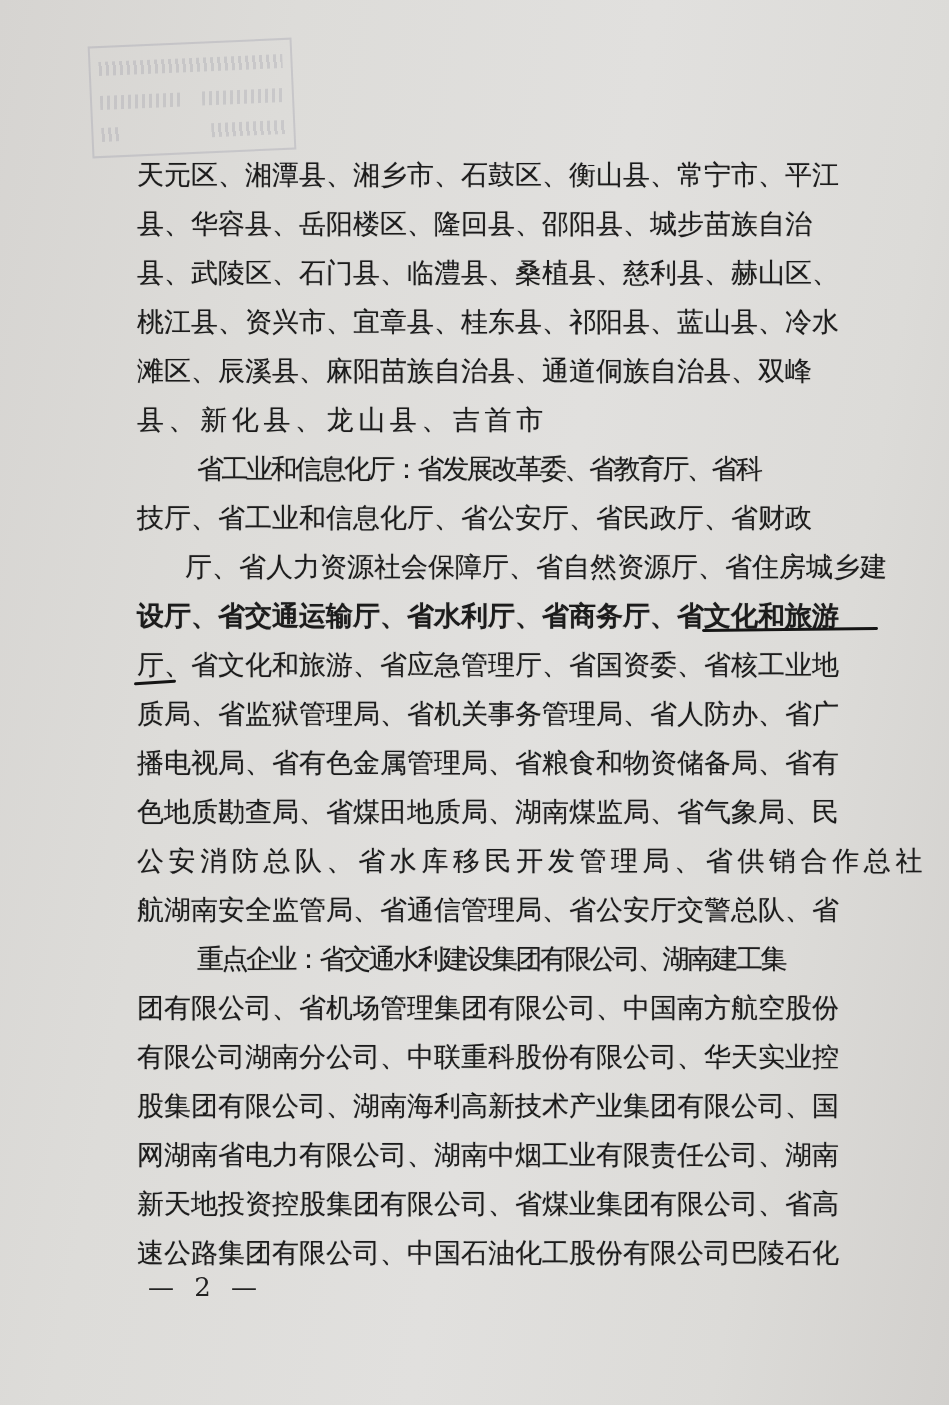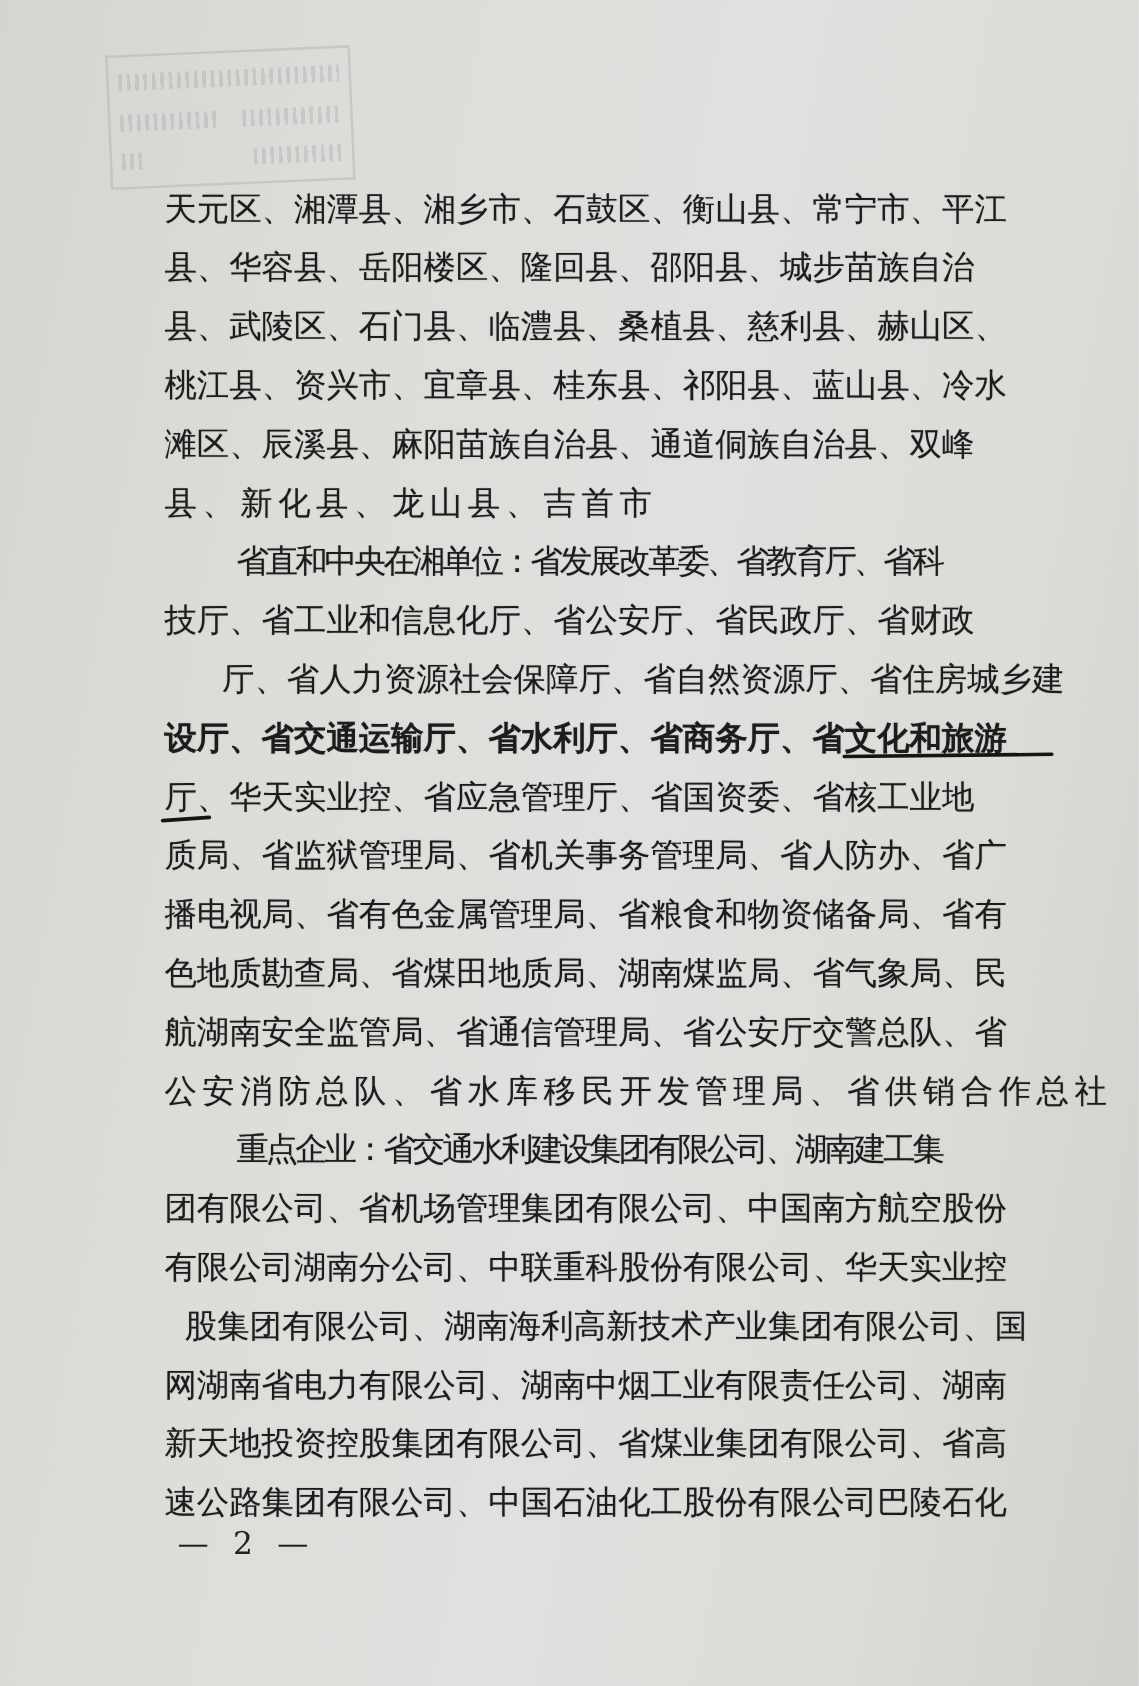--- a/index.html
+++ b/index.html
@@ -90,34 +90,34 @@
   </div>
 
   <div class="body-text">
     <div id="lines-container" style="padding-top: 0px;">
         <div class="para" style="white-space: nowrap; letter-spacing: 0px;">天元区、湘潭县、湘乡市、石鼓区、衡山县、常宁市、平江</div>
         <div class="para" style="white-space: nowrap; letter-spacing: 0px;">县、华容县、岳阳楼区、隆回县、邵阳县、城步苗族自治</div>
         <div class="para" style="white-space: nowrap; letter-spacing: 0px;">县、武陵区、石门县、临澧县、桑植县、慈利县、赫山区、</div>
         <div class="para" style="white-space: nowrap; letter-spacing: 0px;">桃江县、资兴市、宜章县、桂东县、祁阳县、蓝山县、冷水</div>
         <div class="para" style="white-space: nowrap; letter-spacing: 0px;">滩区、辰溪县、麻阳苗族自治县、通道侗族自治县、双峰</div>
         <div class="para" style="white-space: nowrap;">县、新化县、龙山县、吉首市</div>
-        <div class="para indent" style="white-space: nowrap; letter-spacing: -2.5px;">省直和中央在湘单位：省发展改革委、省教育厅、省科</div>
+        <div class="para indent" style="white-space: nowrap; letter-spacing: -2.5px;">省工业和信息化厅：省发展改革委、省教育厅、省科</div>
         <div class="para" style="white-space: nowrap; letter-spacing: 0px;">技厅、省工业和信息化厅、省公安厅、省民政厅、省财政</div>
         <div class="para" style="white-space: nowrap; letter-spacing: 0px; margin-left: 48px;">厅、省人力资源社会保障厅、省自然资源厅、省住房城乡建</div>
         <div class="para" style="white-space: nowrap; letter-spacing: 0px; font-weight: bold;">设厅、省交通运输厅、省水利厅、省商务厅、省文化和旅游</div>
-        <div class="para" style="white-space: nowrap; letter-spacing: 0px;">厅、华天实业控、省应急管理厅、省国资委、省核工业地</div>
+        <div class="para" style="white-space: nowrap; letter-spacing: 0px;">厅、省文化和旅游、省应急管理厅、省国资委、省核工业地</div>
         <div class="para" style="white-space: nowrap; letter-spacing: 0px;">质局、省监狱管理局、省机关事务管理局、省人防办、省广</div>
         <div class="para" style="white-space: nowrap; letter-spacing: 0px;">播电视局、省有色金属管理局、省粮食和物资储备局、省有</div>
         <div class="para" style="white-space: nowrap; letter-spacing: 0px;">色地质勘查局、省煤田地质局、湖南煤监局、省气象局、民</div>
+        <div class="para" style="white-space: nowrap;">公安消防总队、省水库移民开发管理局、省供销合作总社</div>
         <div class="para" style="white-space: nowrap; letter-spacing: 0px;">航湖南安全监管局、省通信管理局、省公安厅交警总队、省</div>
-        <div class="para" style="white-space: nowrap;">公安消防总队、省水库移民开发管理局、省供销合作总社</div>
         <div class="para indent" style="white-space: nowrap; letter-spacing: -2.5px;">重点企业：省交通水利建设集团有限公司、湖南建工集</div>
         <div class="para" style="white-space: nowrap; letter-spacing: 0px;">团有限公司、省机场管理集团有限公司、中国南方航空股份</div>
         <div class="para" style="white-space: nowrap; letter-spacing: 0px;">有限公司湖南分公司、中联重科股份有限公司、华天实业控</div>
-        <div class="para" style="white-space: nowrap; letter-spacing: 0px; margin-left: 17px;">股集团有限公司、湖南海利高新技术产业集团有限公司、国</div>
+        <div class="para" style="white-space: nowrap; letter-spacing: 0px;">股集团有限公司、湖南海利高新技术产业集团有限公司、国</div>
         <div class="para" style="white-space: nowrap; letter-spacing: 0px;">网湖南省电力有限公司、湖南中烟工业有限责任公司、湖南</div>
         <div class="para" style="white-space: nowrap; letter-spacing: 0px;">新天地投资控股集团有限公司、省煤业集团有限公司、省高</div>
         <div class="para" style="white-space: nowrap; letter-spacing: 0px;">速公路集团有限公司、中国石油化工股份有限公司巴陵石化</div>
       </div>
   </div>
 
   <div class="underline-mark" style="left:702px; top:628px; width:176px; transform:rotate(-0.6deg);"></div>
   <div class="underline-mark" style="left:134px; top:681px; width:42px; transform:rotate(-4deg);"></div>
 
   <div class="page-number">— 2 —</div>

